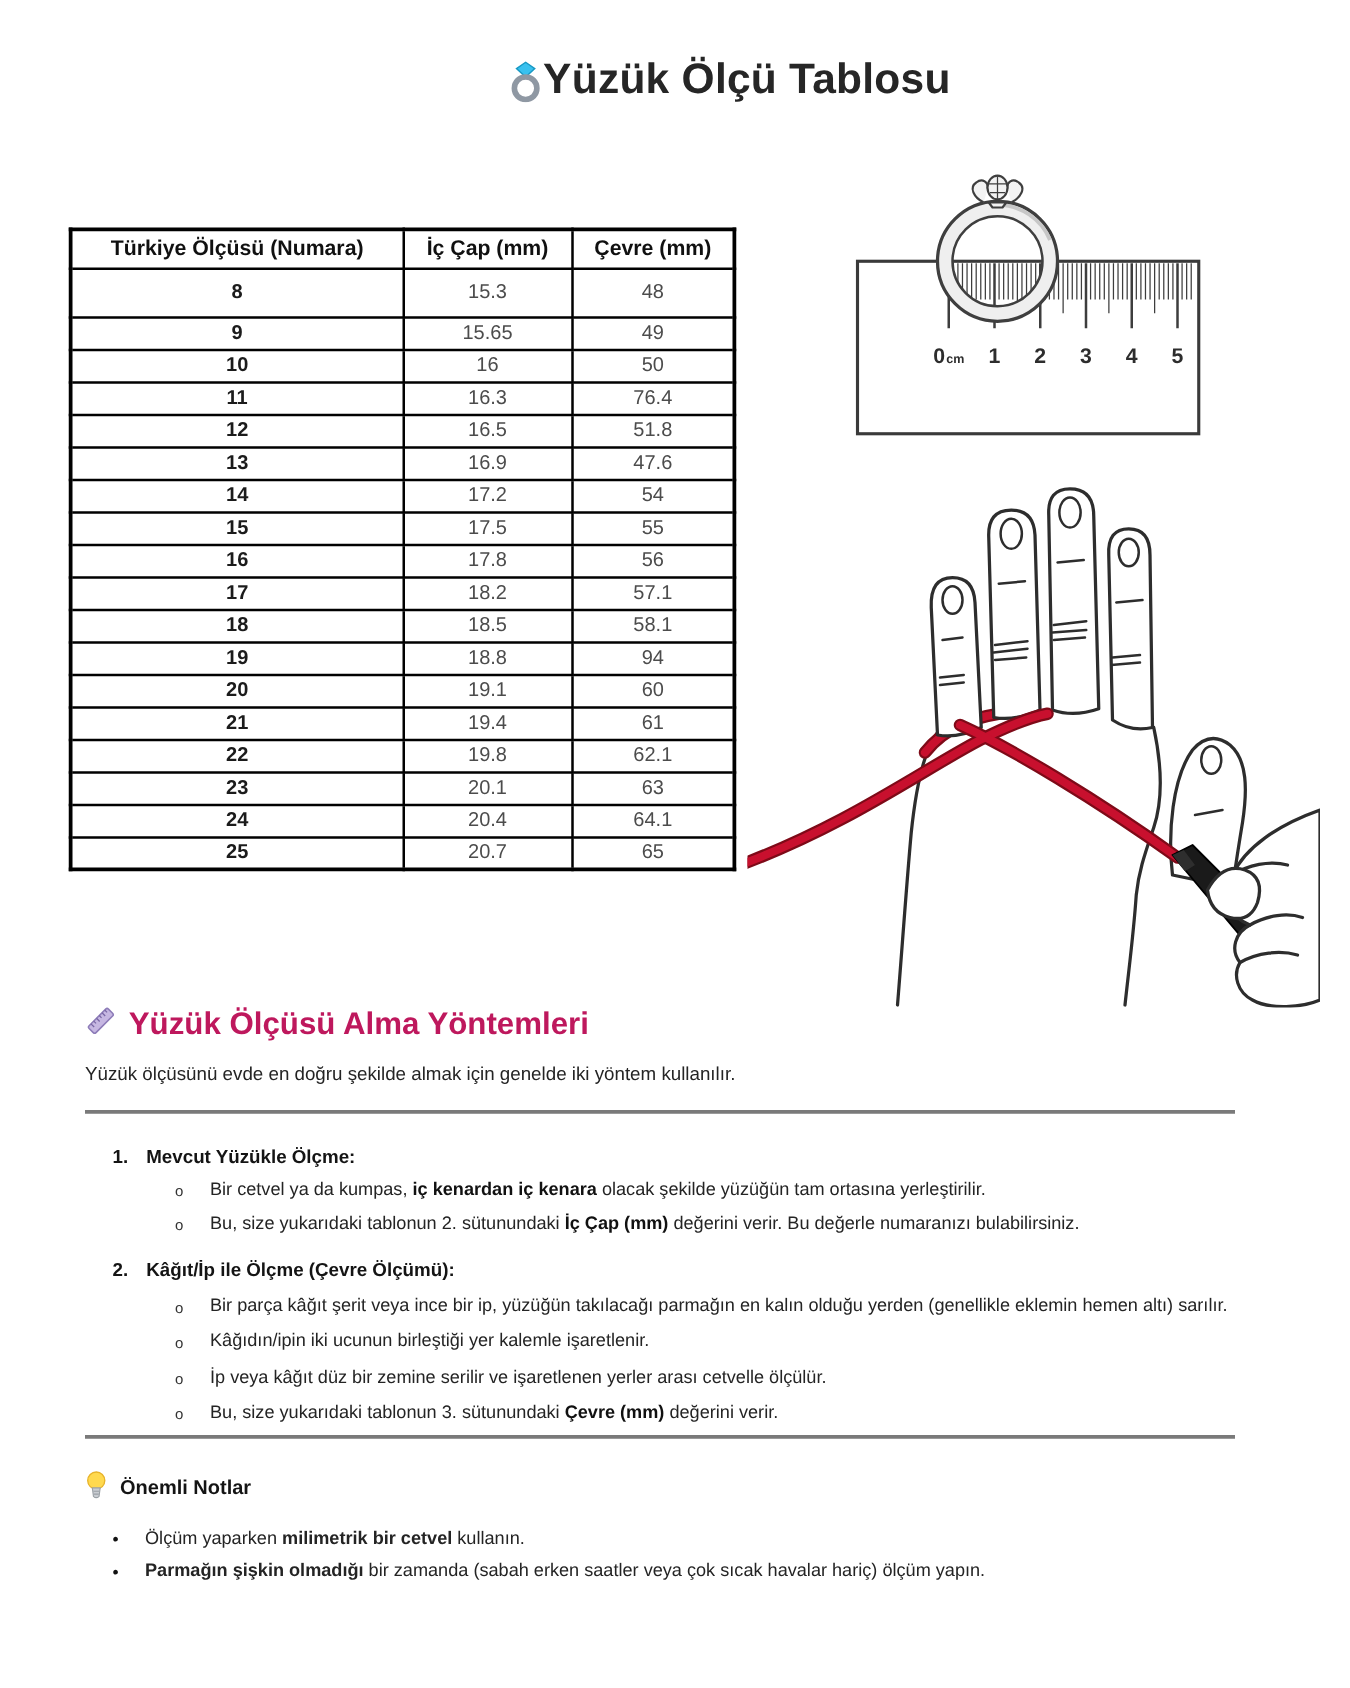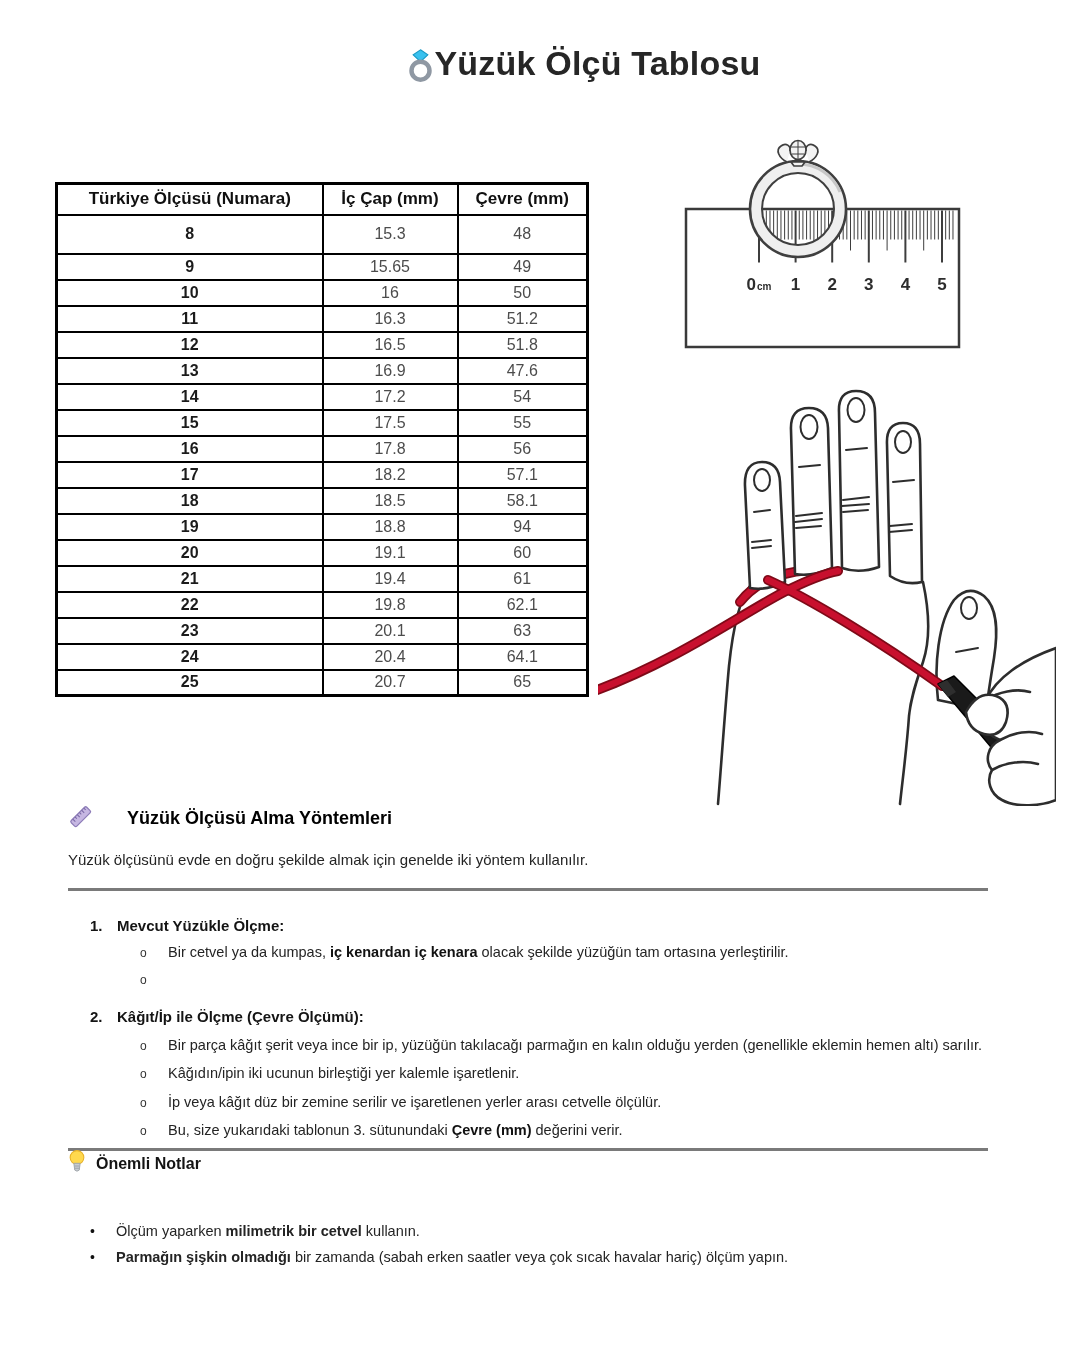--- a/index.html
+++ b/index.html
@@ -34,24 +34,24 @@
   .size-table td.c-val  { color:#4c4c4c; }
 
   
   .ruler-illustration { position:absolute; left:683px; top:138px; width:280px; height:214px; }
   .hand-illustration  { position:absolute; left:598px; top:370px; width:458px; height:436px; }
 
   
   .section-head {
     position:absolute; left:68px; display:flex; align-items:center; gap:10px;
   }
-  .section-head .t1 { font-size:18px; font-weight:bold; color:#000000;margin-left:24px; }
+  .section-head .t1 { font-size:25px; font-weight:bold; color:#be185d; }
   .section-head .t2 { font-size:16px; font-weight:bold; color:#141414; }
   .methods-head { top:804px; }
-  .notes-head   { top:1149px; }
+  .notes-head   { top:1176px; }
 
   .intro-text { position:absolute; left:68px; top:851px; font-size:15px; color:#242424; }
 
   .divider { position:absolute; left:68px; width:920px; height:2.5px; background:#7a7a7a; }
   .divider-1 { top:888px; }
   .divider-2 { top:1148px; }
 
   
   .methods-list { position:absolute; left:90px; top:916px; width:960px; }
   .m-item + .m-item { margin-top:17px; }
@@ -110,21 +110,21 @@
           <td class="c-val">49</td>
         </tr>
         <tr>
           <td class="c-size">10</td>
           <td class="c-val">16</td>
           <td class="c-val">50</td>
         </tr>
         <tr>
           <td class="c-size">11</td>
           <td class="c-val">16.3</td>
-          <td class="c-val">51.2</td>
+          <td class="c-val">76.4</td>
         </tr>
         <tr>
           <td class="c-size">12</td>
           <td class="c-val">16.5</td>
           <td class="c-val">51.8</td>
         </tr>
         <tr>
           <td class="c-size">13</td>
           <td class="c-val">16.9</td>
           <td class="c-val">47.6</td>
@@ -368,20 +368,21 @@
         <div class="m-head">
           <span class="m-num">1.</span>
           <span class="m-title">Mevcut Yüzükle Ölçme:</span>
         </div>
         <div class="m-bullet">
           <span class="mk">o</span>
           <span class="tx"><span>Bir cetvel ya da kumpas, </span><b>iç kenardan iç kenara</b><span> olacak şekilde yüzüğün tam ortasına yerleştirilir.</span></span>
         </div>
         <div class="m-bullet">
           <span class="mk">o</span>
+          <span class="tx"><span>Bu, size yukarıdaki tablonun 2. sütunundaki </span><b>İç Çap (mm)</b><span> değerini verir. Bu değerle numaranızı bulabilirsiniz.</span></span>
         </div>
       </div>
       <div class="m-item">
         <div class="m-head">
           <span class="m-num">2.</span>
           <span class="m-title">Kâğıt/İp ile Ölçme (Çevre Ölçümü):</span>
         </div>
         <div class="m-bullet">
           <span class="mk">o</span>
           <span class="tx"><span>Bir parça kâğıt şerit veya ince bir ip, yüzüğün takılacağı parmağın en kalın olduğu yerden (genellikle eklemin hemen altı) sarılır.</span></span>

